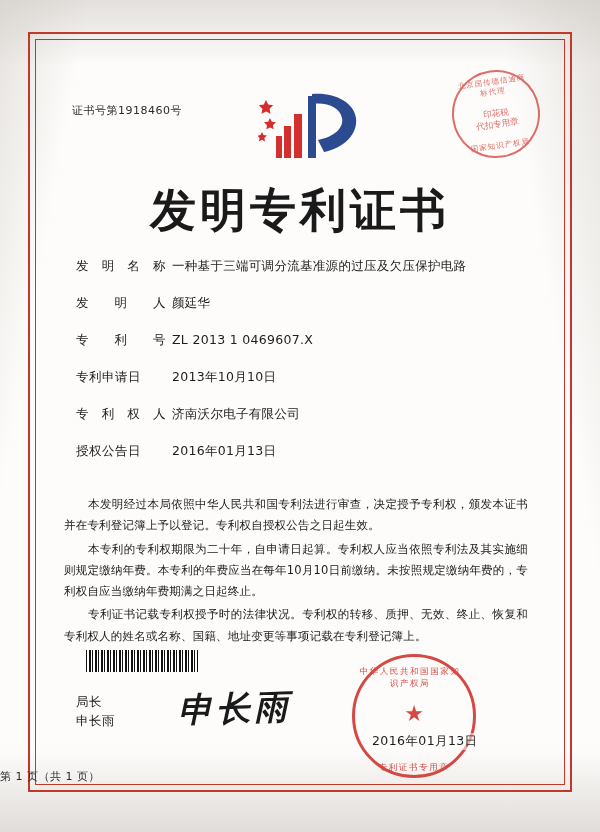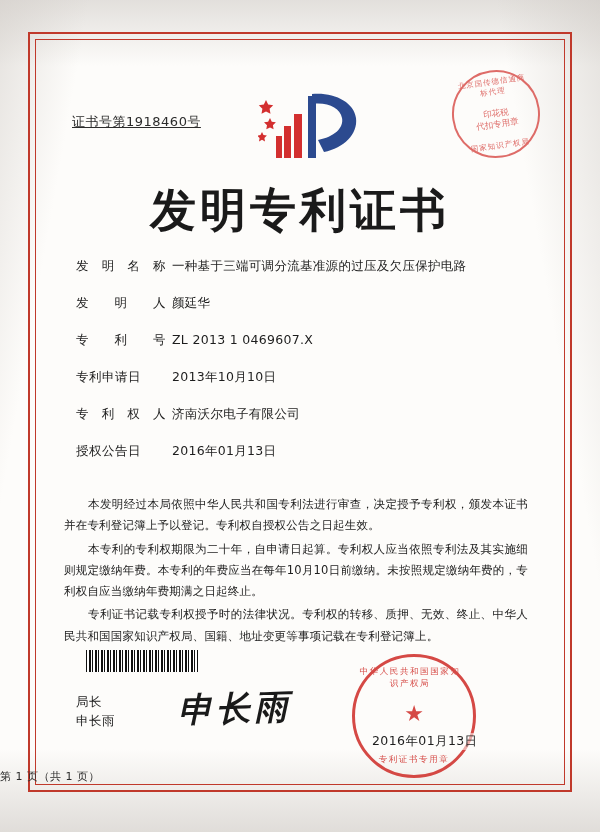--- a/index.html
+++ b/index.html
@@ -45,26 +45,25 @@
     top: 39px;
     right: 35px;
     bottom: 47px;
     border: 1px solid #c0392b;
   }
 
   
   .cert-no {
     position: absolute;
     left: 72px;
-    top: 113px;
-    font-size: 13px;
+    top: 103px;
+    font-size: 11px;
     color: #2b2b2b;
     letter-spacing: 0.5px;
     font-family: "DejaVu Sans", sans-serif;
-    text-decoration: underline;
   }
 
   
   .logo {
     position: absolute;
     left: 258px;
     top: 88px;
     width: 104px;
     height: 76px;
   }
@@ -236,21 +235,21 @@
   .seal-main .top-arc {
     position: absolute;
     left: 0; right: 8px;
     top: 9px;
     font-size: 8.5px;
     letter-spacing: 1.6px;
   }
   .seal-main .bot-arc {
     position: absolute;
     left: 0; right: 0;
-    bottom: 9px;
+    bottom: 1px;
     font-size: 8.5px;
     letter-spacing: 1.6px;
   }
   .seal-date {
     position: absolute;
     left: 372px;
     top: 733px;
     font-size: 12.5px;
     color: #1d1d1d;
     background: rgba(253,252,250,0.55);
@@ -326,21 +325,21 @@
     </div>
     <div class="field-row">
       <div class="field-label">授权公告日</div>
       <div class="field-value">2016年01月13日</div>
     </div>
   </div>
 
   <div class="body-text">
     <p>本发明经过本局依照中华人民共和国专利法进行审查，决定授予专利权，颁发本证书并在专利登记簿上予以登记。专利权自授权公告之日起生效。</p>
     <p>本专利的专利权期限为二十年，自申请日起算。专利权人应当依照专利法及其实施细则规定缴纳年费。本专利的年费应当在每年10月10日前缴纳。未按照规定缴纳年费的，专利权自应当缴纳年费期满之日起终止。</p>
-    <p>专利证书记载专利权授予时的法律状况。专利权的转移、质押、无效、终止、中华人民共和国国家知识产权局、国籍、地址变更等事项记载在专利登记簿上。</p>
+    <p>专利证书记载专利权授予时的法律状况。专利权的转移、质押、无效、终止、恢复和专利权人的姓名或名称、国籍、地址变更等事项记载在专利登记簿上。</p>
   </div>
 
   <div class="barcode"></div>
 
   <div class="sig-label">
     <div>局长</div>
     <div>申长雨</div>
   </div>
   <div class="sig-hand">申长雨</div>
 

